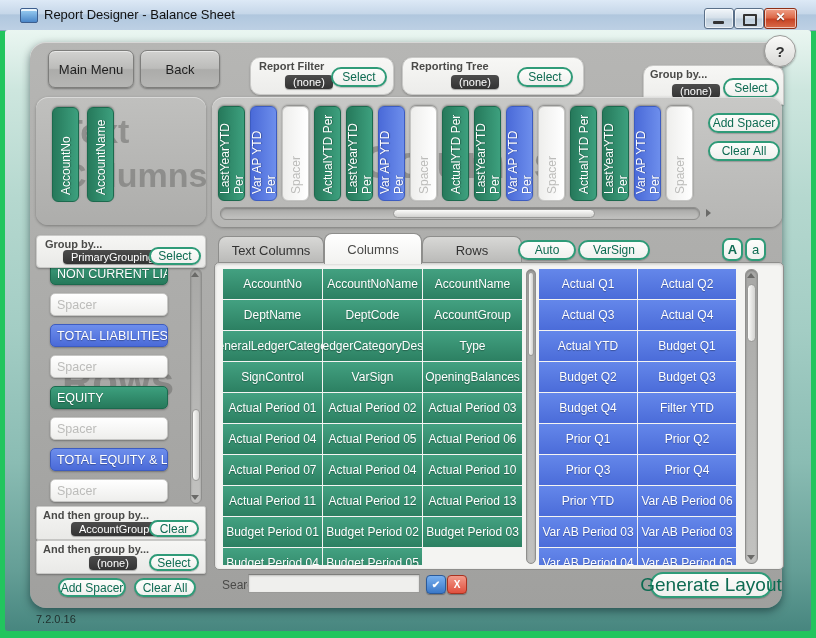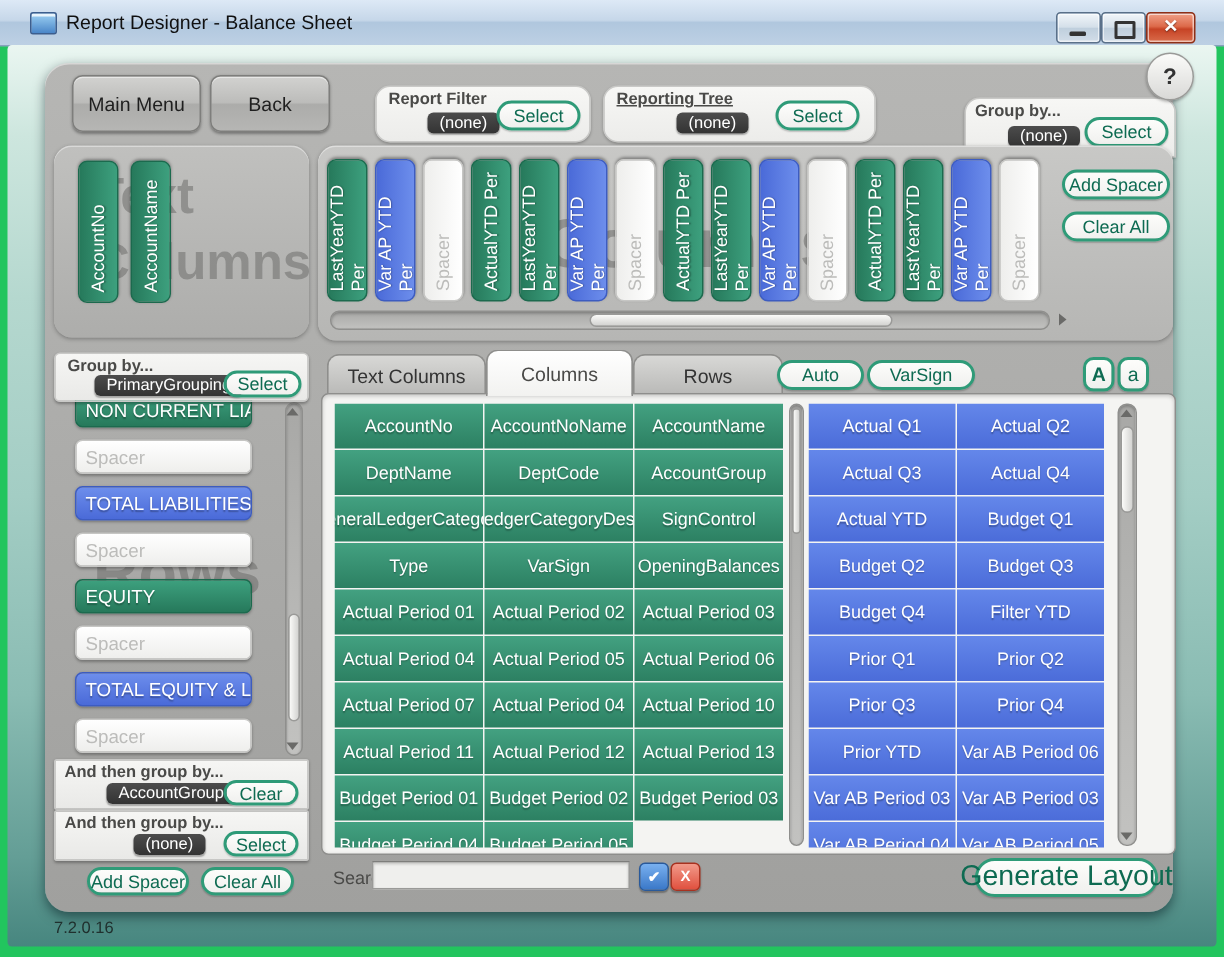--- a/index.html
+++ b/index.html
@@ -138,21 +138,21 @@
       <div class="graybtn" style="left:18px;top:8px;width:84px;height:36px;">Main Menu</div>
       <div class="graybtn" style="left:110px;top:8px;width:78px;height:36px;">Back</div>
 
       <div class="whitebox" style="left:220px;top:15px;width:142px;height:36px;">
         <div class="boxlabel" style="left:8px;top:2px;">Report Filter</div>
         <div class="badge" style="left:34px;top:17px;">(none)</div>
         <div class="obtn" style="right:6px;top:9px;width:52px;height:16px;">Select</div>
       </div>
 
       <div class="whitebox" style="left:372px;top:15px;width:180px;height:36px;">
-        <div class="boxlabel" style="left:8px;top:2px;text-decoration:underline;">Reporting Tree</div>
+        <div class="boxlabel" style="left:8px;top:2px;">Reporting Tree</div>
         <div class="badge" style="left:48px;top:17px;">(none)</div>
         <div class="obtn" style="right:10px;top:9px;width:52px;height:16px;">Select</div>
       </div>
 
       <div class="whitebox" style="left:613px;top:23px;width:139px;height:38px;border-radius:10px 10px 0 0;">
         <div class="boxlabel" style="left:6px;top:2px;">Group by...</div>
         <div class="badge" style="left:28px;top:18px;">(none)</div>
         <div class="obtn" style="right:4px;top:12px;width:52px;height:16px;">Select</div>
       </div>
 
@@ -243,22 +243,22 @@
         <div class="gridwrap" style="left:8px;width:299px;height:296px;">
           <div class="grid" id="green-grid" style="grid-template-columns:99px 99px 99px;">
               <div class="gcell">AccountNo</div>
               <div class="gcell">AccountNoName</div>
               <div class="gcell">AccountName</div>
               <div class="gcell">DeptName</div>
               <div class="gcell">DeptCode</div>
               <div class="gcell">AccountGroup</div>
               <div class="gcell">GeneralLedgerCategory</div>
               <div class="gcell">LedgerCategoryDesc</div>
+              <div class="gcell">Type</div>
               <div class="gcell">SignControl</div>
-              <div class="gcell">Type</div>
               <div class="gcell">VarSign</div>
               <div class="gcell">OpeningBalances</div>
               <div class="gcell">Actual Period 01</div>
               <div class="gcell">Actual Period 02</div>
               <div class="gcell">Actual Period 03</div>
               <div class="gcell">Actual Period 04</div>
               <div class="gcell">Actual Period 05</div>
               <div class="gcell">Actual Period 06</div>
               <div class="gcell">Actual Period 07</div>
               <div class="gcell">Actual Period 04</div>

